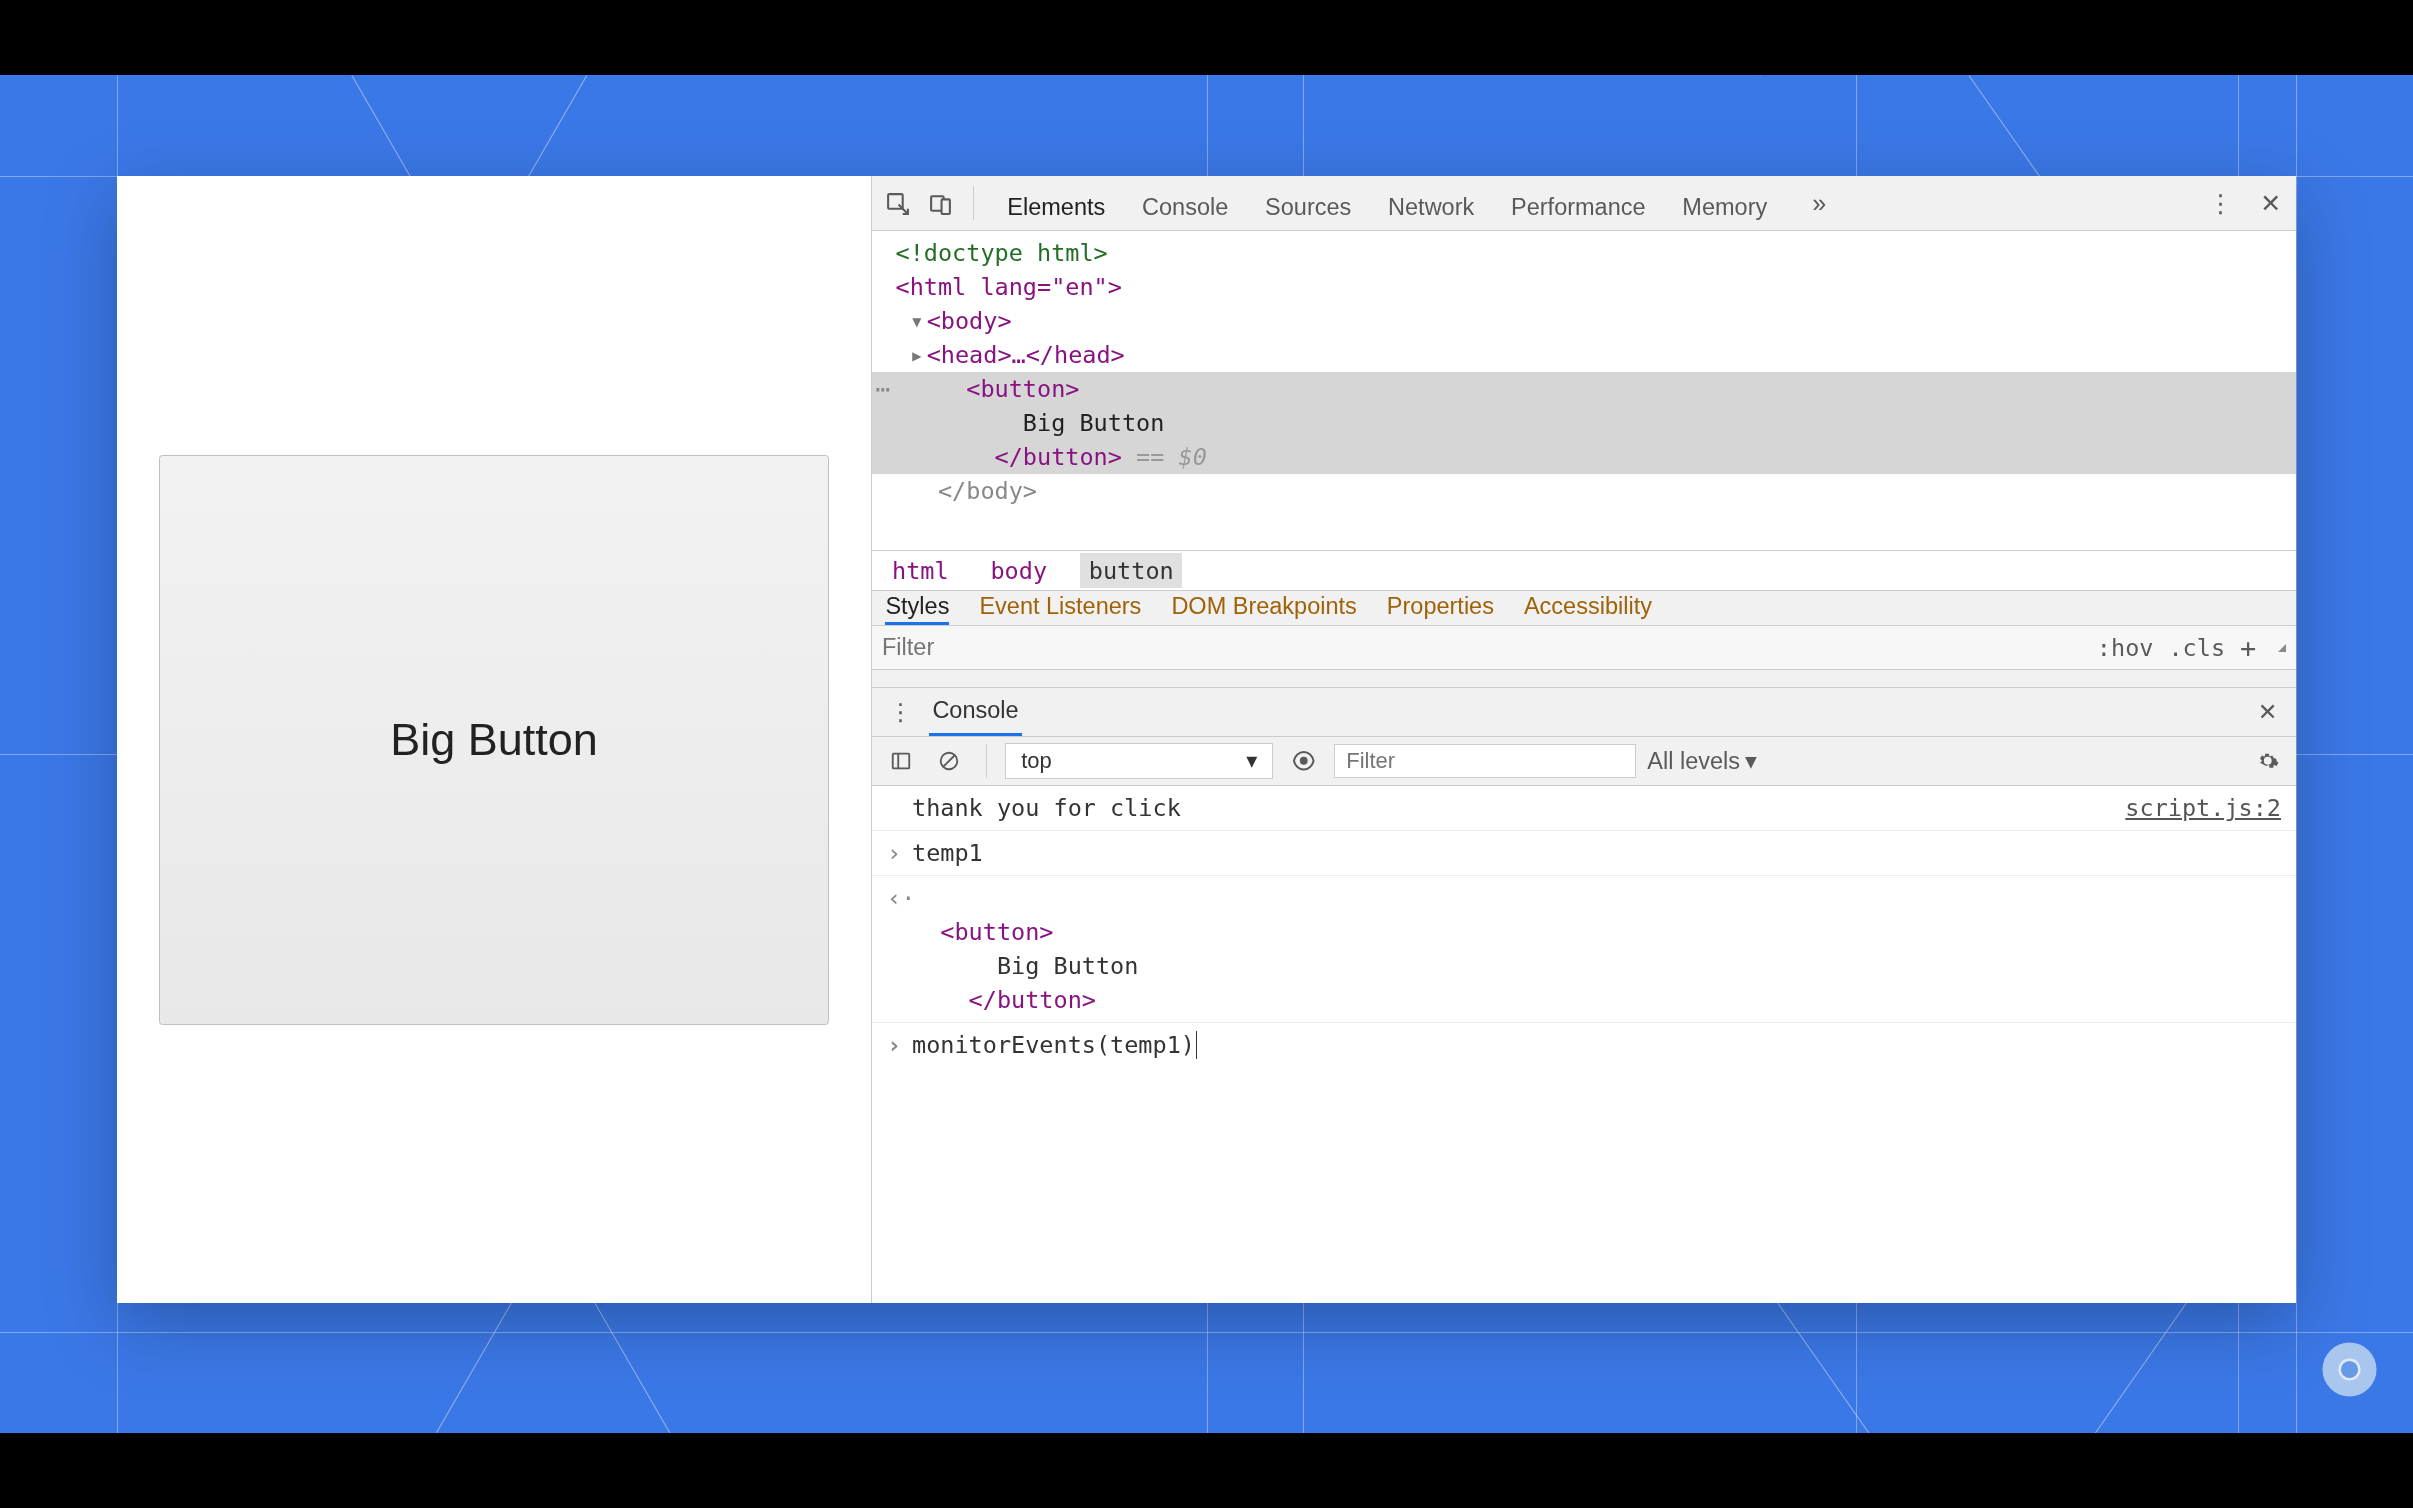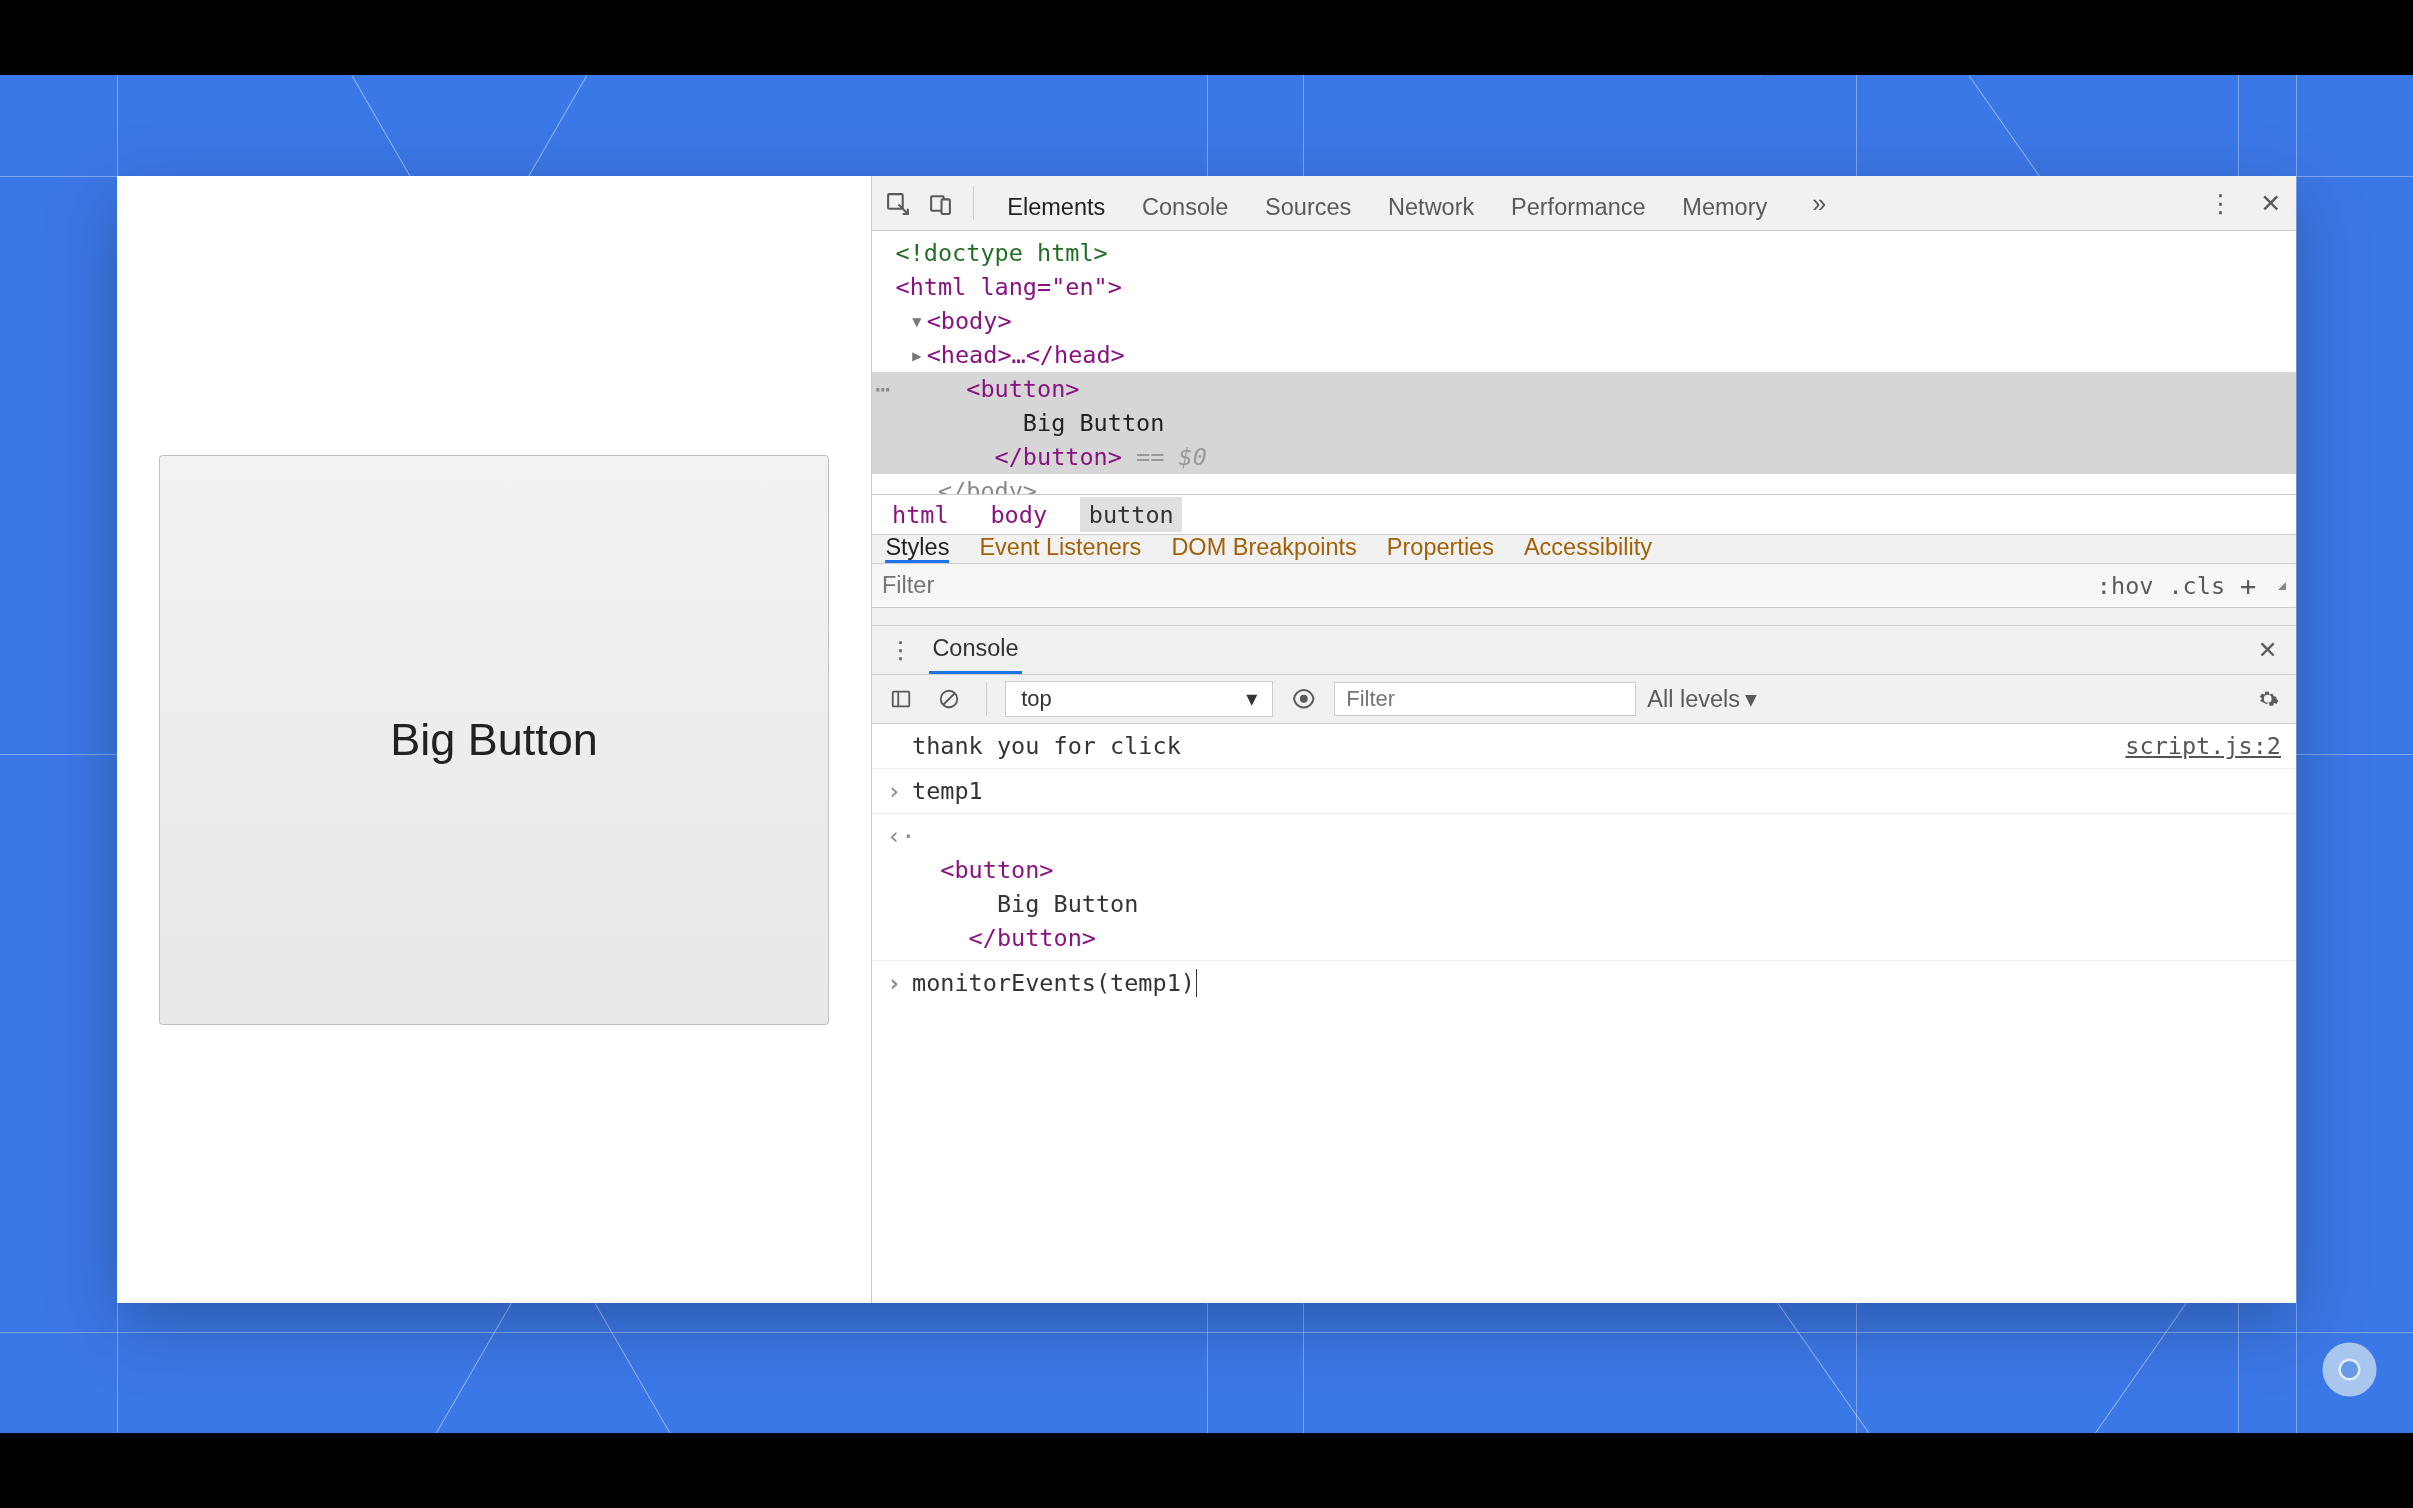--- a/index.html
+++ b/index.html
@@ -138,21 +138,21 @@
 }
 
 
 .dt-dom {
   font-family: Menlo, monospace;
   font-size: 23.5px;
   background: #fff;
   padding: 5px 0 0 23.5px;
   line-height: 1.45;
   color: #222;
-  height: 264px;
+  height: 320px;
   overflow: hidden;
   border-bottom: 0.8px solid #ccc;
 }
 .dt-dom .tag { color: #881280; }
 .dt-dom .doctype { color: #236e25; }
 .dt-dom .eq0 { color: #999; font-style: italic; }
 .dt-dom .row { white-space: pre; }
 .dt-dom .selected-row {
   background: #d6d6d6;
   margin-left: -23.5px;
@@ -184,21 +184,21 @@
   padding: 3.4px 8.4px;
 }
 .dt-breadcrumb .crumb.active {
   background: #e0e0e0;
   color: #333;
 }
 
 
 .dt-subtabs {
   display: flex;
-  height: 29px;
+  height: 35px;
   align-items: center;
   background: #f1f1f1;
   gap: 30px;
   padding-left: 13.4px;
   border-bottom: 0.8px solid #ccc;
 }
 .dt-subtab {
   color: #a16207;
   cursor: pointer;
   height: 100%;

